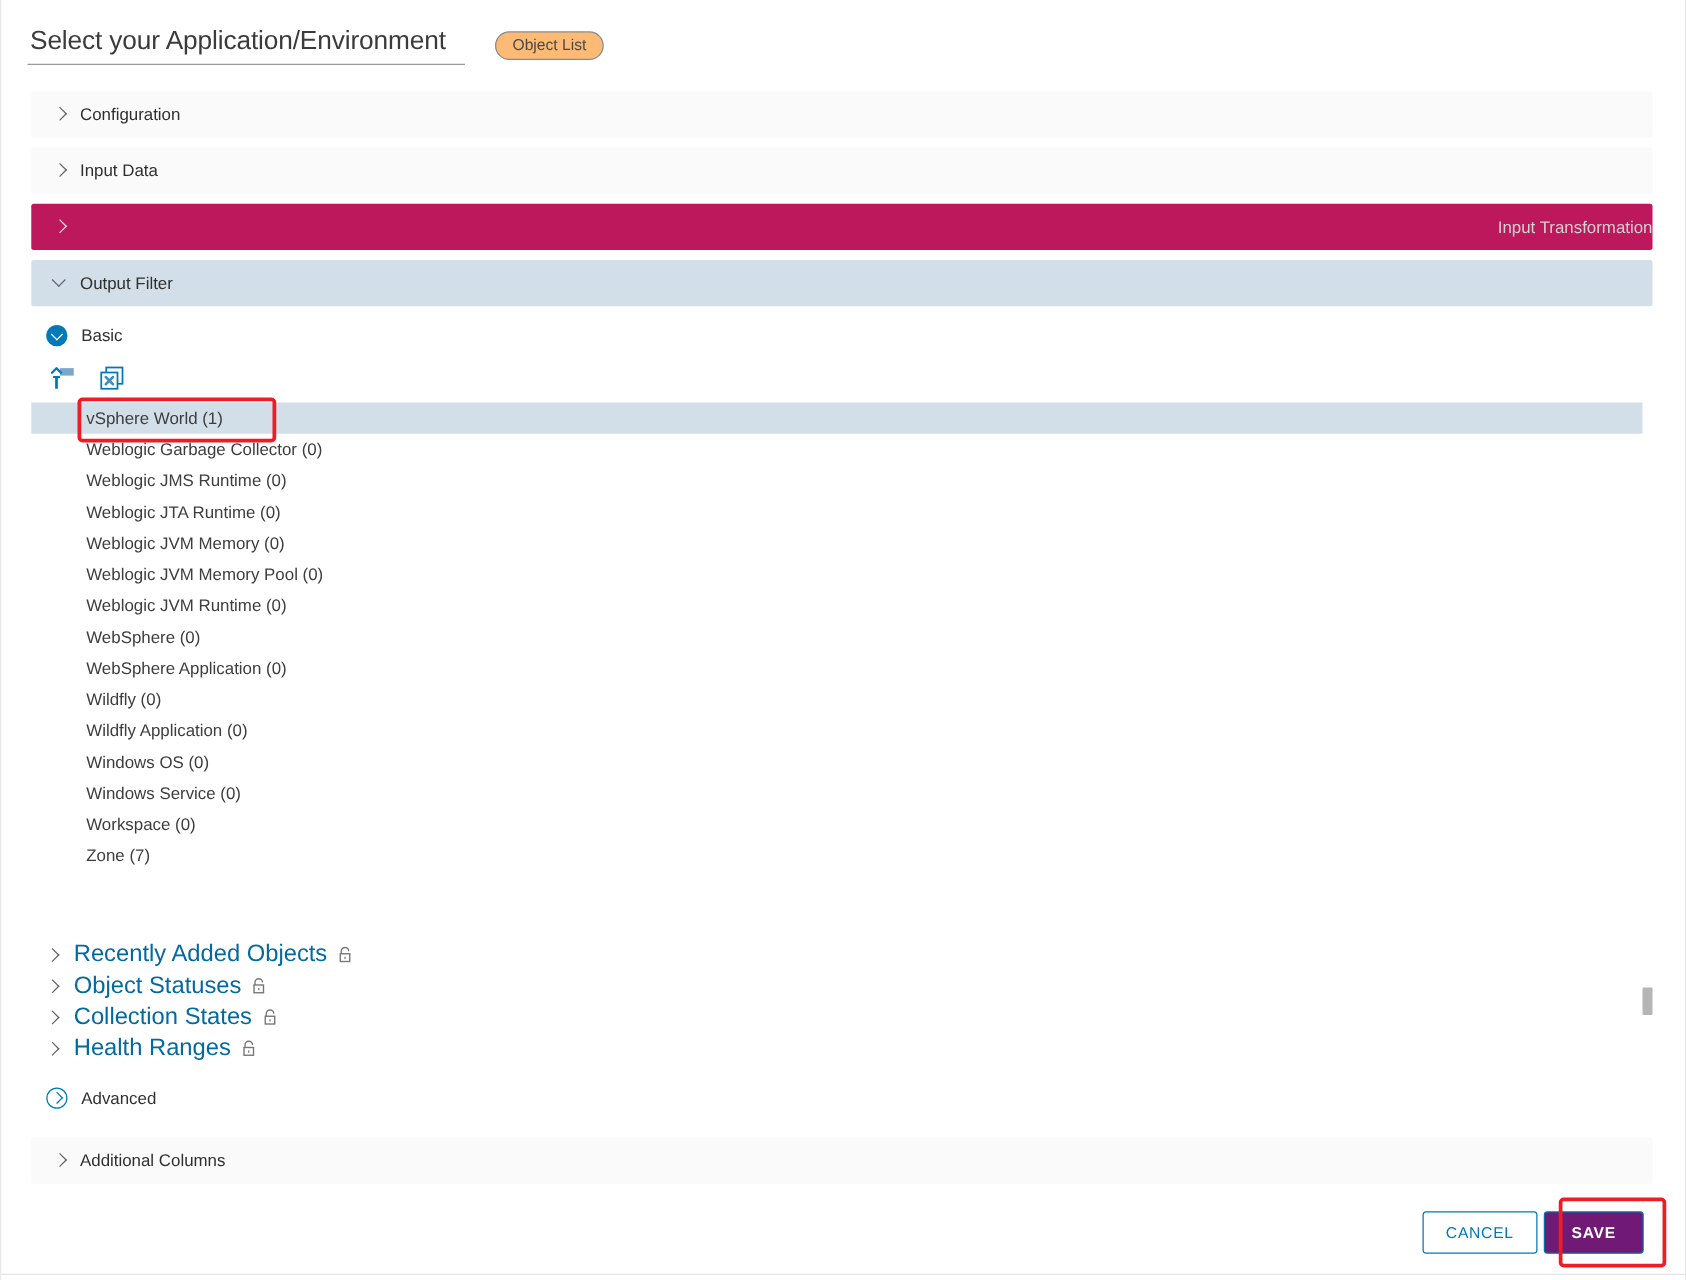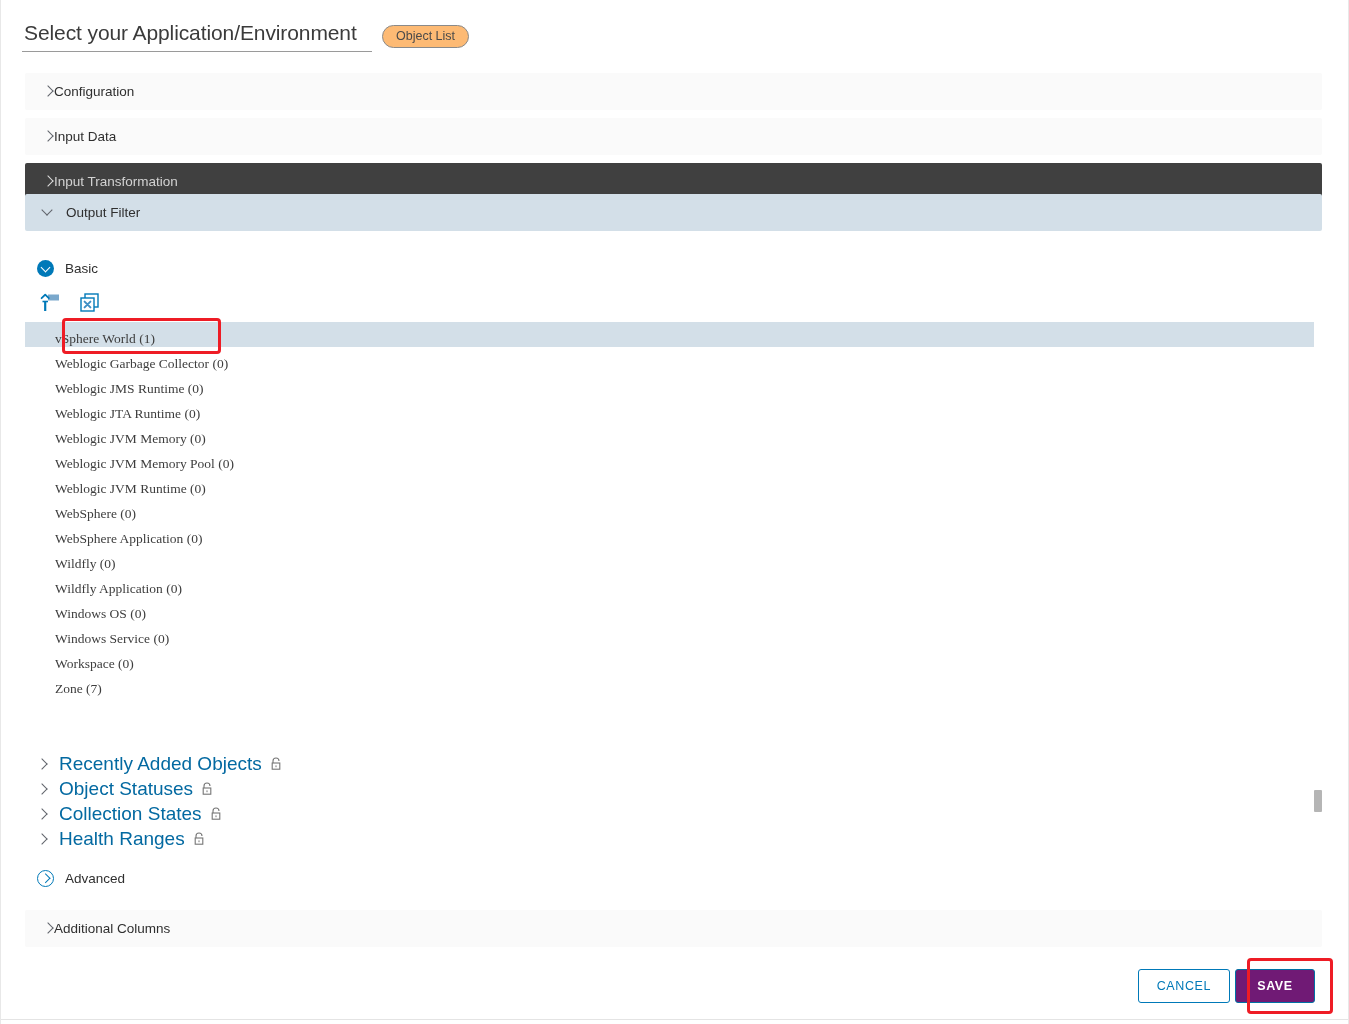--- a/index.html
+++ b/index.html
@@ -24,21 +24,21 @@
     border-right: 1px solid #e8e8e8;
   }
 
   
   .title-row {
     position: absolute;
     left: 21px;
     top: 20px;
     display: flex;
     align-items: center;
-    gap: 10px;
+    gap: 24px;
     justify-content: flex-end;
   }
   .page-title {
     font-size: 21px;
     font-weight: 400;
     color: #3b3b3b;
     letter-spacing: -0.1px;
     padding: 0 2px 5px 2px;
     border-bottom: 1px solid #9a9a9a;
     width: 350px;
@@ -66,26 +66,28 @@
     display: flex;
     align-items: center;
     background: #fafafa;
     border-radius: 2px;
     cursor: pointer;
   }
   .section-bar.active {
     background: #d3dfe8;
   }
   .section-bar.disabled {
-    background: #404040;
+    background: #be185d;
     cursor: default;
+    justify-content: space-between;
   }
   .section-label {
     font-size: 13.5px;
     color: #2f2f2f;
+    margin-left: 10px;
   }
   .section-bar.disabled .section-label { color: #d2d2d2; }
 
   .chev {
     margin-left: 18px;
     width: 11px;
     height: 11px;
     display: inline-block;
     position: relative;
     flex: 0 0 auto;
@@ -163,27 +165,26 @@
   
   .obj-list {
     position: absolute;
     left: 24px;
     top: 322px;
     width: 1289px;
   }
   .obj-row {
     height: 25px;
     display: flex;
-    align-items: flex-end;
-    padding-left: 30px;
+    align-items: center;
+    padding-left: 44px;
     font-size: 13.5px;
     color: #3d3d3d;
     cursor: pointer;
     white-space: nowrap;
-    font-family: Liberation Serif, serif;
   }
   .obj-row.selected { background: #d3dfe8; }
 
   
   .red-box {
     position: absolute;
     border: 3px solid #ee1c25;
     border-radius: 4px;
     pointer-events: none;
     z-index: 30;
@@ -281,21 +282,21 @@
   <div class="section-bar" style="top:118px;">
     <span class="chev"></span>
     <span class="section-label">Input Data</span>
   </div>
 
   <div class="section-bar disabled" style="top:163px;">
     <span class="chev grey"></span>
     <span class="section-label">Input Transformation</span>
   </div>
 
-  <div class="section-bar active" style="top:194px;gap:12px;">
+  <div class="section-bar active" style="top:208px;">
     <span class="chev down"></span>
     <span class="section-label">Output Filter</span>
   </div>
 
   <div class="toggle-row" style="top:260px;text-align:center;">
     <span class="circle-icon filled"></span>
     <span class="lbl">Basic</span>
   </div>
 
   <div class="list-toolbar">

